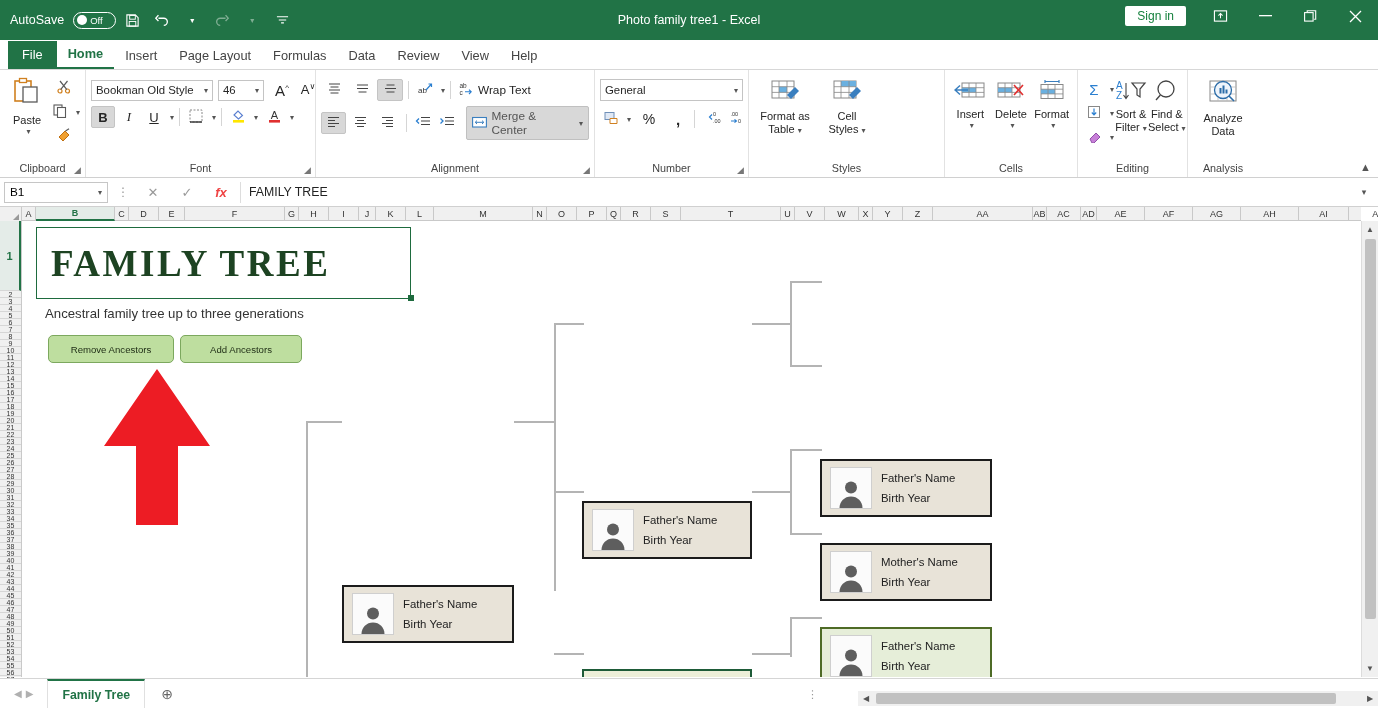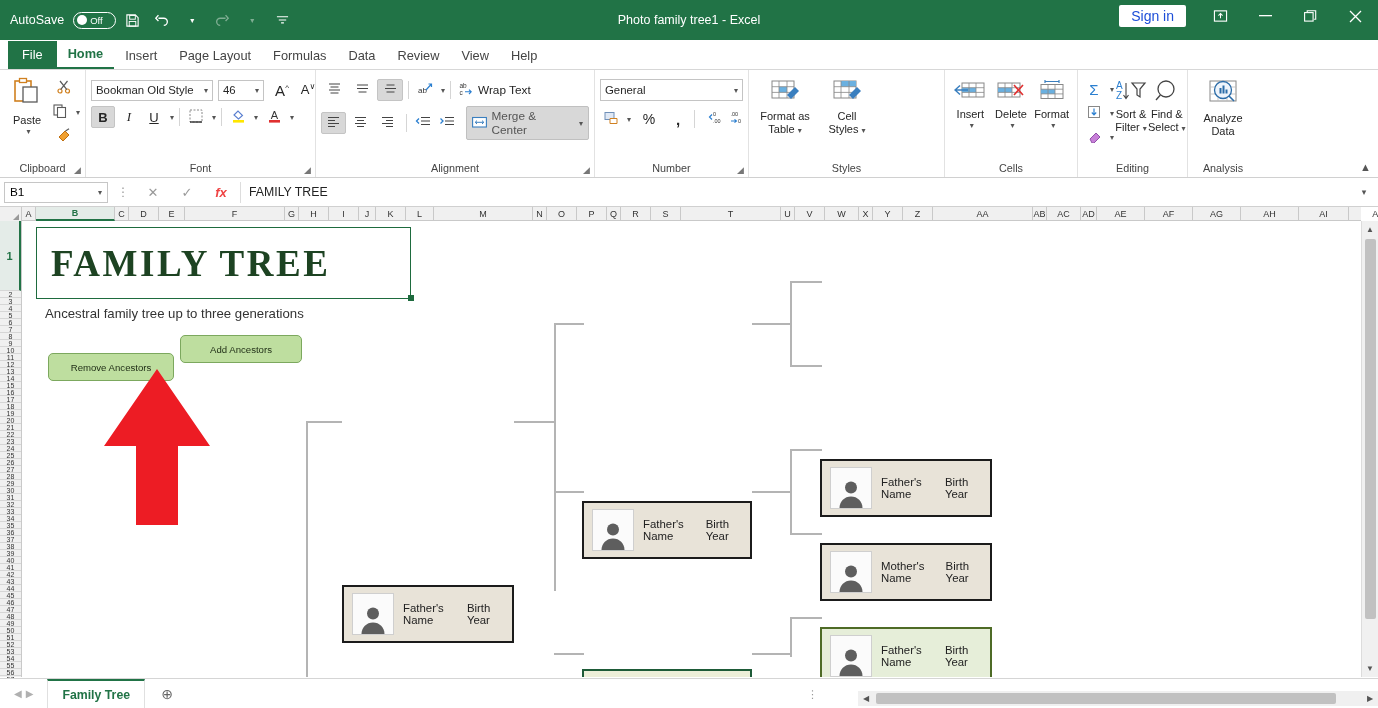--- a/index.html
+++ b/index.html
@@ -30,21 +30,21 @@
     position:absolute; left:0; right:0; text-align:center; font-size:12.5px;
     pointer-events:none;
   }
   .searchbox {
     position:absolute; left:480px; top:4px; width:425px; height:24px;
     background:#1b623b; border-radius:3px; display:flex; align-items:center;
     padding-left:10px; gap:9px; font-size:12.5px; color:#e5efe9;
   }
   .win-right { position:absolute; right:0; top:0; height:32px; display:flex; align-items:center; }
   .signin {
-    background:#fff; color:#1d4ed8; font-size:14px; padding:3px 12px;
+    background:#fff; color:#15803d; font-size:12px; padding:3px 12px;
     border-radius:2px; margin-right:12px;
   }
   .win-btn { width:45px; height:32px; display:flex; align-items:center; justify-content:center; font-size:13px; }
 
   
   .tabstrip {
     height:30px; background:#fff; display:flex; align-items:flex-end;
     border-bottom:1px solid #d7d7d7; position:relative; padding-left:8px;
   }
   .tab {
@@ -137,21 +137,21 @@
   
   .card {
     position:absolute; border:2.5px solid #1b1b1b; background:#e8e3d8;
     display:flex; align-items:center; padding:6px 8px; gap:9px;
   }
   .card .photo {
     width:42px; height:42px; background:#fbfbfb; border:1px solid #cfcfcf;
     display:flex; align-items:flex-end; justify-content:center; overflow:hidden; flex:none;
   }
   .av { width:30px; height:30px; }
-  .card .txt { display:flex; gap:8px; font-size:11.4px; color:#222; }
+  .card .txt { display:flex; flex-direction:column; gap:8px; font-size:11.4px; color:#222; }
   .card.green { border-color:#1e5b38; background:#edefd9; }
   .card.olive { border-color:#4e6b26; background:#e6eed9; }
 
   .conn { position:absolute; background:#b4b4b4; }
 
   .sheettitle {
     position:absolute; border:1.6px solid #1e6b3e; background:#fff;
     display:flex; align-items:center; padding-left:14px;
   }
   .sheettitle span {
@@ -815,21 +815,21 @@
     <div class="conn" style="left:730px; top:432px; width:40px; height:2px;"></div>
     <div class="conn" style="left:768px; top:396px; width:2px; height:40px;"></div>
     <div class="conn" style="left:768px; top:396px; width:32px; height:2px;"></div>
 
     <div class="sheettitle" style="left:14px; top:6px; width:375px; height:72px;">
       <span>FAMILY TREE</span>
     </div>
     <div class="handle" style="left:386px; top:74px;"></div>
     <div class="subtitle" style="left:23px; top:85px;">Ancestral family tree up to three generations</div>
 
-    <div class="xbtn" style="left:26px; top:114px; width:126px; height:28px;margin-top:18px;">
+    <div class="xbtn" style="left:26px; top:114px; width:126px; height:28px;">
       <span>Remove Ancestors</span>
     </div>
     <div class="xbtn" style="left:158px; top:114px; width:122px; height:28px;">
       <span>Add Ancestors</span>
     </div>
 
     <div class="arrow" style="left:80px; top:146px;">
       <svg width="110" height="162" viewBox="0 0 110 162">
         <path d="M55 2 L108 79 L76 79 L76 158 L34 158 L34 79 L2 79 Z" fill="#ED1C24"></path>
       </svg>

